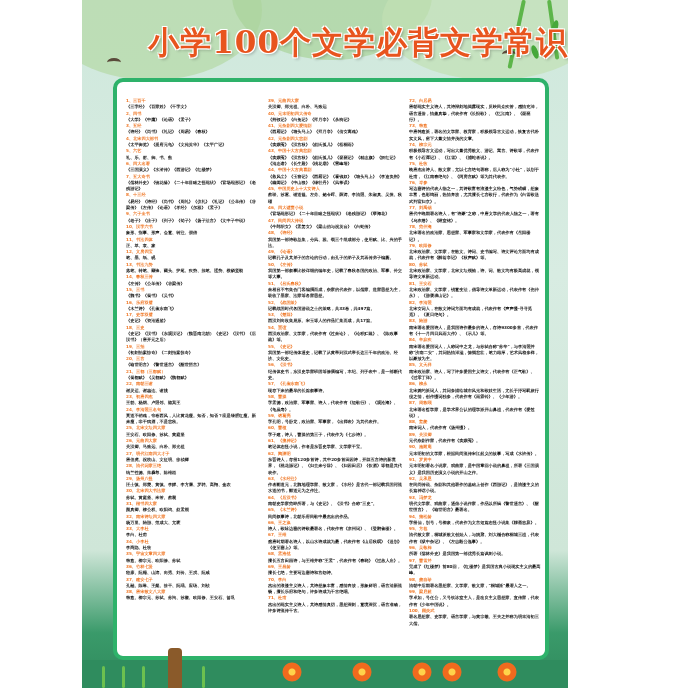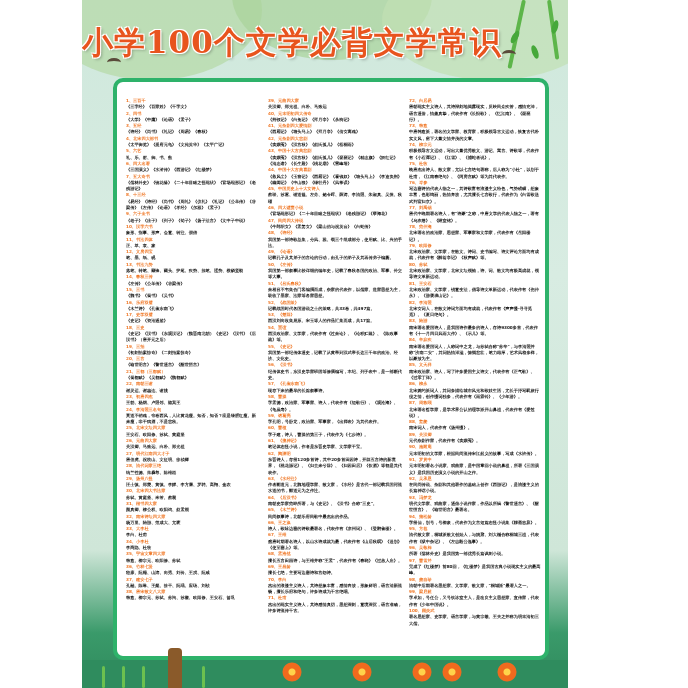--- a/index.html
+++ b/index.html
@@ -1,21 +1,21 @@
 <!DOCTYPE html>
 <html><head>
 <meta charset="utf-8">
 <style>
   html, body { margin:0; padding:0; }
   body { width:688px; height:688px; background:#ffffff; position:relative; overflow:hidden; font-family:"DejaVu Sans", sans-serif; }
   .poster { position:absolute; left:82px; top:0; width:486px; height:688px; background:linear-gradient(#cfe8dc 0%, #d8ece2 40%, #cfe6d8 80%, #3a9a6a 92%, #2f8a5c 100%); overflow:hidden; }
   .hill { position:absolute; border-radius:50%; background:#b5d9a5; opacity:.7; }
   .willow { position:absolute; width:4px; background:#5db54a; border-radius:2px; transform-origin:top; }
   .leaf { position:absolute; width:6px; height:14px; background:#46a83a; border-radius:50% 50% 50% 50%; }
-  .title { position:absolute; left:0; right:0; top:22px; text-align:left; font-family:"DejaVu Serif", serif; font-size:31px; font-weight:bold; color:#e8541e; letter-spacing:1px; text-shadow:1px 1px 0 #fff, -1px -1px 0 #fff, 1px -1px 0 #fff, -1px 1px 0 #fff, 2px 2px 3px rgba(0,0,0,.25); }
+  .title { position:absolute; left:0; right:0; top:22px; text-align:right; font-family:"DejaVu Serif", serif; font-size:31px; font-weight:bold; color:#e8541e; letter-spacing:1px; text-shadow:1px 1px 0 #fff, -1px -1px 0 #fff, 1px -1px 0 #fff, -1px 1px 0 #fff, 2px 2px 3px rgba(0,0,0,.25); }
   .bird { position:absolute; width:14px; height:6px; border-top:3px solid #5a4a3a; border-radius:50% 50% 0 0; }
   .frame { position:absolute; left:31px; top:78px; width:436px; height:582px; border:4px solid #2eb26a; border-radius:10px; background:#fff; box-sizing:border-box; }
   .col { position:absolute; top:16px; font-size:4.2px; line-height:6.3px; color:#222; }
   .col.c1 { left:9px; width:132px; }
   .col.c2 { left:151px; width:135px; }
   .col.c3 { left:292px; width:132px; }
   .item-h { color:#f07a2a; font-weight:bold; }
   .item-b { font-weight:bold; }
   .ground { position:absolute; left:0; right:0; bottom:0; height:28px; background:#2f8c5e; }
   .flower { position:absolute; width:20px; height:20px; border-radius:50%; background:radial-gradient(circle, #ffd24a 0 3px, #f06a1e 4px 9px, transparent 10px); }

